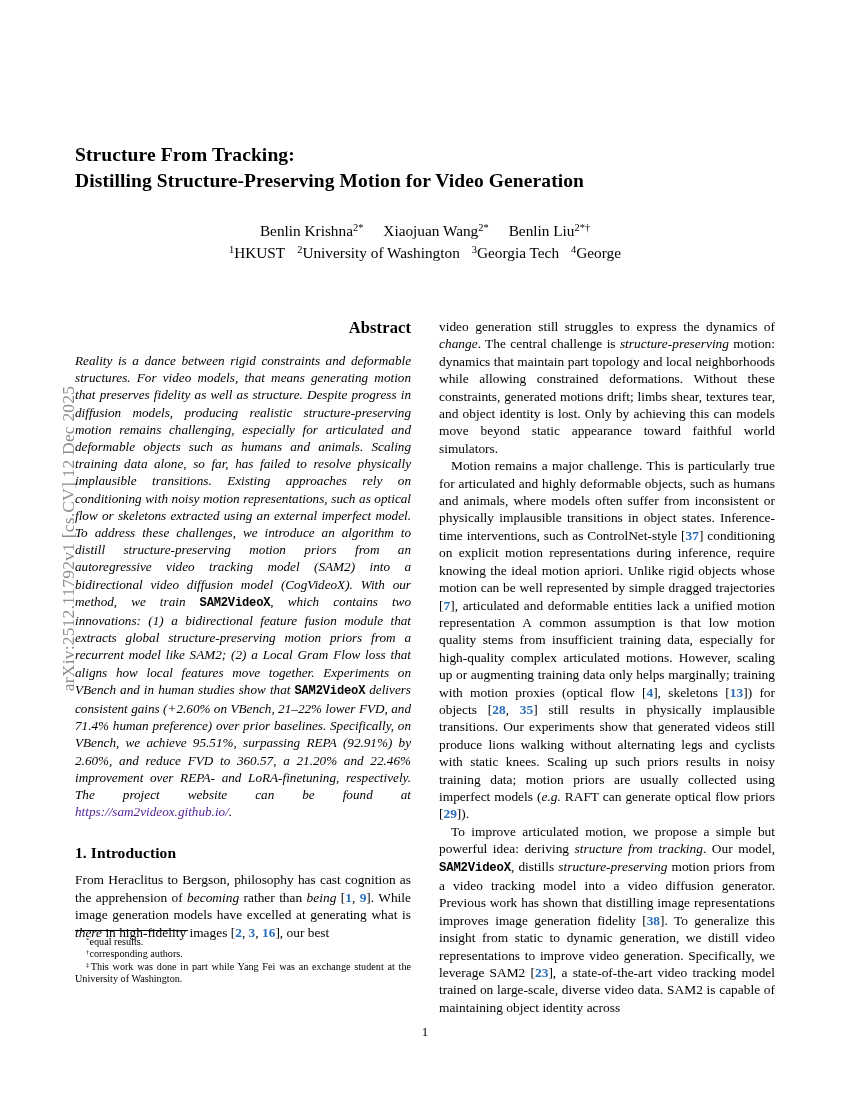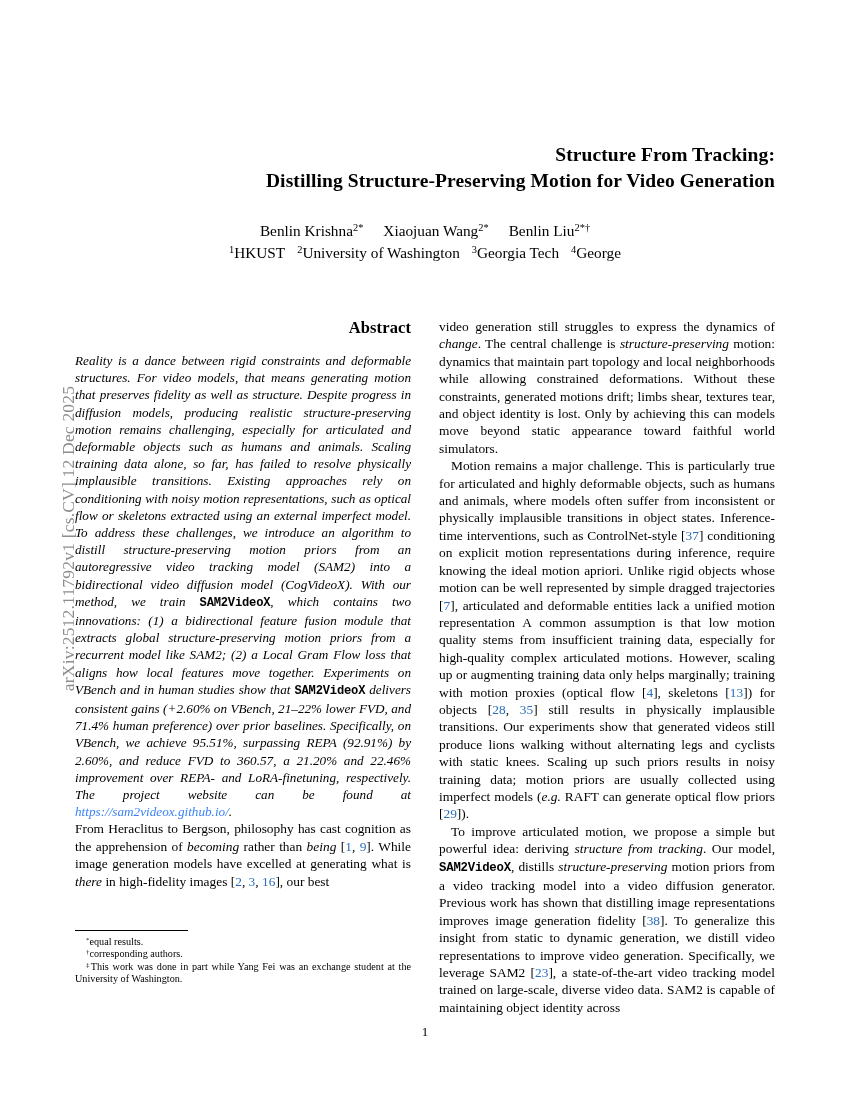--- a/index.html
+++ b/index.html
@@ -36,21 +36,21 @@
   .page {
     position: absolute;
     left: 75px;
     top: 0;
     width: 700px;
     height: 1100px;
   }
 
   .title-block {
     padding-top: 142px;
-    text-align: right;
+    text-align: left;
   }
   .title-line {
     font-weight: bold;
     font-size: 19.5px;
     line-height: 26px;
     letter-spacing: 0.1px;
   }
 
   .authors {
     text-align: center;
@@ -103,24 +103,24 @@
 
   .mono {
     font-family: "Liberation Mono", "DejaVu Sans Mono", monospace;
     font-style: normal;
     font-size: 0.92em;
     letter-spacing: -0.2px;
     font-weight: bold;
   }
 
   a.link, .link {
-    color: #3b82f6;
+    color: #4c1d95;
     text-decoration: none;
   }
-  .cite { color: #2a6ebb; }
+  .cite { color: #2a6ebb; font-weight: bold; }
 
   h2.section-head {
     font-size: 15.5px;
     font-weight: bold;
     margin: 24px 0 9px 0;
     letter-spacing: 0.1px;
   }
 
   p.body-text {
     font-size: 13.4px;
@@ -182,20 +182,21 @@
       <sup>1</sup><span>HKUST</span><span class="sep"></span><sup>2</sup><span>University of Washington</span><span class="sep"></span><sup>3</sup><span>Georgia Tech</span><span class="sep"></span><sup>4</sup><span>George</span>
     </div>
   </div>
 
   <div class="columns">
 
     <div class="col">
       <h2 class="abstract-head">Abstract</h2>
       <p class="abstract-body"><span>Reality is a dance between rigid constraints and deformable structures. For video models, that means generating motion that preserves fidelity as well as structure. Despite progress in diffusion models, producing realistic structure-preserving motion remains challenging, especially for articulated and deformable objects such as humans and animals. Scaling training data alone, so far, has failed to resolve physically implausible transitions. Existing approaches rely on conditioning with noisy motion representations, such as optical flow or skeletons extracted using an external imperfect model. To address these challenges, we introduce an algorithm to distill structure-preserving motion priors from an autoregressive video tracking model (SAM2) into a bidirectional video diffusion model (CogVideoX). With our method, we train </span><span class="mono">SAM2VideoX</span><span>, which contains two innovations: (1) a bidirectional feature fusion module that extracts global structure-preserving motion priors from a recurrent model like SAM2; (2) a Local Gram Flow loss that aligns how local features move together. Experiments on VBench and in human studies show that </span><span class="mono">SAM2VideoX</span><span> delivers consistent gains (+2.60% on VBench, 21–22% lower FVD, and 71.4% human preference) over prior baselines. Specifically, on VBench, we achieve 95.51%, surpassing REPA (92.91%) by 2.60%, and reduce FVD to 360.57, a 21.20% and 22.46% improvement over REPA- and LoRA-finetuning, respectively. The project website can be found at </span><a class="link" href="#">https://sam2videox.github.io/</a><span>.</span></p>
 
+      <h2 class="section-head">1. Introduction</h2>
       <p class="body-text"><span>From Heraclitus to Bergson, philosophy has cast cognition as the apprehension of </span><i>becoming</i><span> rather than </span><i>being</i><span> [</span><span class="cite">1</span><span>, </span><span class="cite">9</span><span>]. While image generation models have excelled at generating what is </span><i>there</i><span> in high-fidelity images [</span><span class="cite">2</span><span>, </span><span class="cite">3</span><span>, </span><span class="cite">16</span><span>], our best</span></p>
     </div>
 
     <div class="col">
       <p class="body-text"><span>video generation still struggles to express the dynamics of </span><i>change</i><span>. The central challenge is </span><i>structure-preserving</i><span> motion: dynamics that maintain part topology and local neighborhoods while allowing constrained deformations. Without these constraints, generated motions drift; limbs shear, textures tear, and object identity is lost. Only by achieving this can models move beyond static appearance toward faithful world simulators.</span></p>
 
       <p class="body-text indent"><span>Motion remains a major challenge. This is particularly true for articulated and highly deformable objects, such as humans and animals, where models often suffer from inconsistent or physically implausible transitions in object states. Inference-time interventions, such as ControlNet-style [</span><span class="cite">37</span><span>] conditioning on explicit motion representations during inference, require knowing the ideal motion apriori. Unlike rigid objects whose motion can be well represented by simple dragged trajectories [</span><span class="cite">7</span><span>], articulated and deformable entities lack a unified motion representation A common assumption is that low motion quality stems from insufficient training data, especially for high-quality complex articulated motions. However, scaling up or augmenting training data only helps marginally; training with motion proxies (optical flow [</span><span class="cite">4</span><span>], skeletons [</span><span class="cite">13</span><span>]) for objects [</span><span class="cite">28</span><span>, </span><span class="cite">35</span><span>] still results in physically implausible transitions. Our experiments show that generated videos still produce lions walking without alternating legs and cyclists with static knees. Scaling up such priors results in noisy training data; motion priors are usually collected using imperfect models (</span><i>e.g.</i><span> RAFT can generate optical flow priors [</span><span class="cite">29</span><span>]).</span></p>
 
       <p class="body-text indent"><span>To improve articulated motion, we propose a simple but powerful idea: deriving </span><i>structure from tracking</i><span>. Our model, </span><span class="mono">SAM2VideoX</span><span>, distills </span><i>structure-preserving</i><span> motion priors from a video tracking model into a video diffusion generator. Previous work has shown that distilling image representations improves image generation fidelity [</span><span class="cite">38</span><span>]. To generalize this insight from static to dynamic generation, we distill video representations to improve video generation. Specifically, we leverage SAM2 [</span><span class="cite">23</span><span>], a state-of-the-art video tracking model trained on large-scale, diverse video data. SAM2 is capable of maintaining object identity across</span></p>
     </div>

